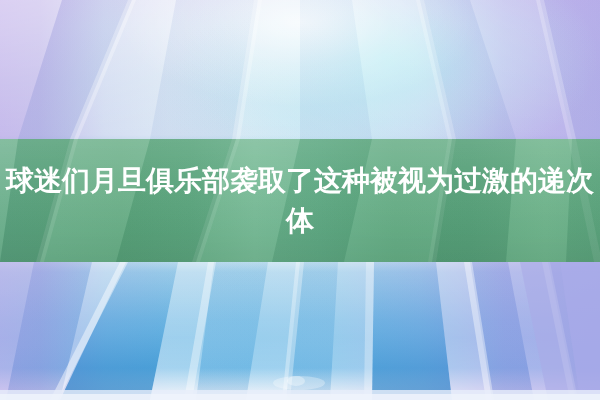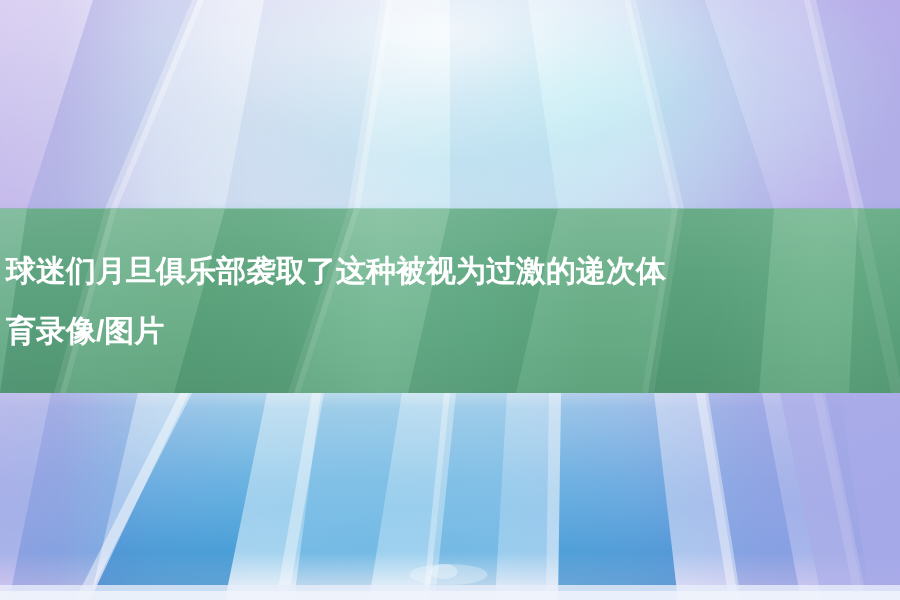--- a/index.html
+++ b/index.html
@@ -134,25 +134,25 @@
 
   
   .headline {
     position: absolute;
     left: 0;
     top: 139px;
     width: 600px;
     height: 123px;
     display: flex;
     flex-direction: column;
-    align-items: flex-start;
+    align-items: flex-end;
     justify-content: center;
     text-align: center;
     color: #ffffff;
-    font-size: 20px;
+    font-size: 28px;
     font-weight: bold;
     line-height: 40px;
     letter-spacing: 0px;
     white-space: pre-line;
     padding: 0 4px;
     box-sizing: border-box;
   }
 
   .headline-line {
     display: block;
@@ -286,16 +286,15 @@
         <polygon points="232,0 240,0 200,123 192,123" fill="#ffffff" opacity="0.09"></polygon>
         <polygon points="448,0 456,0 436,123 428,123" fill="#ffffff" opacity="0.08"></polygon>
         <polygon points="568,0 576,0 602,123 594,123" fill="#ffffff" opacity="0.08"></polygon>
       </svg>
     </div>
     <div class="green-sheen"></div>
   </div>
 
   <div class="headline">
     <span class="headline-line">球迷们月旦俱乐部袭取了这种被视为过激的递次体</span>
-    <span class="headline-line">育录像/图片</span>
   </div>
 
 </div>
 
 </body></html>

